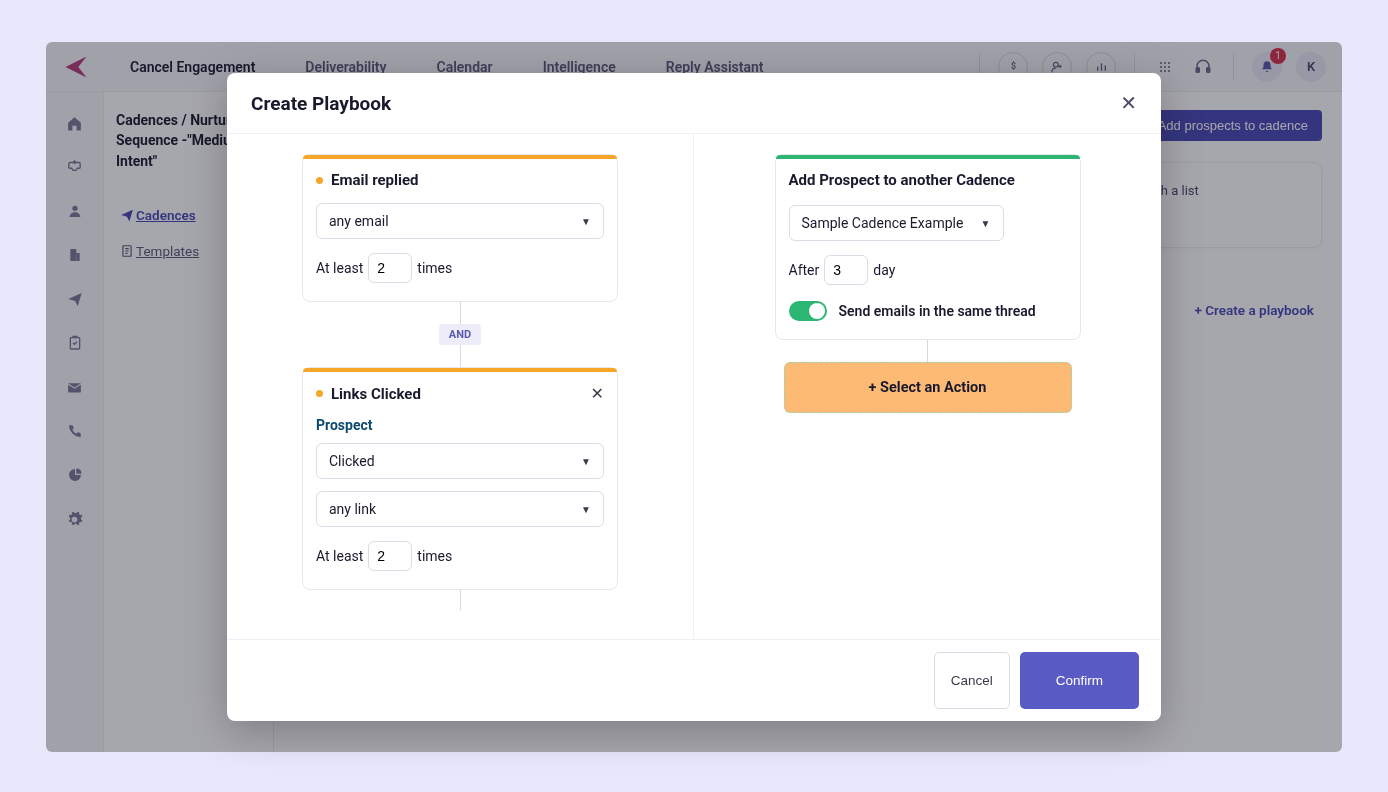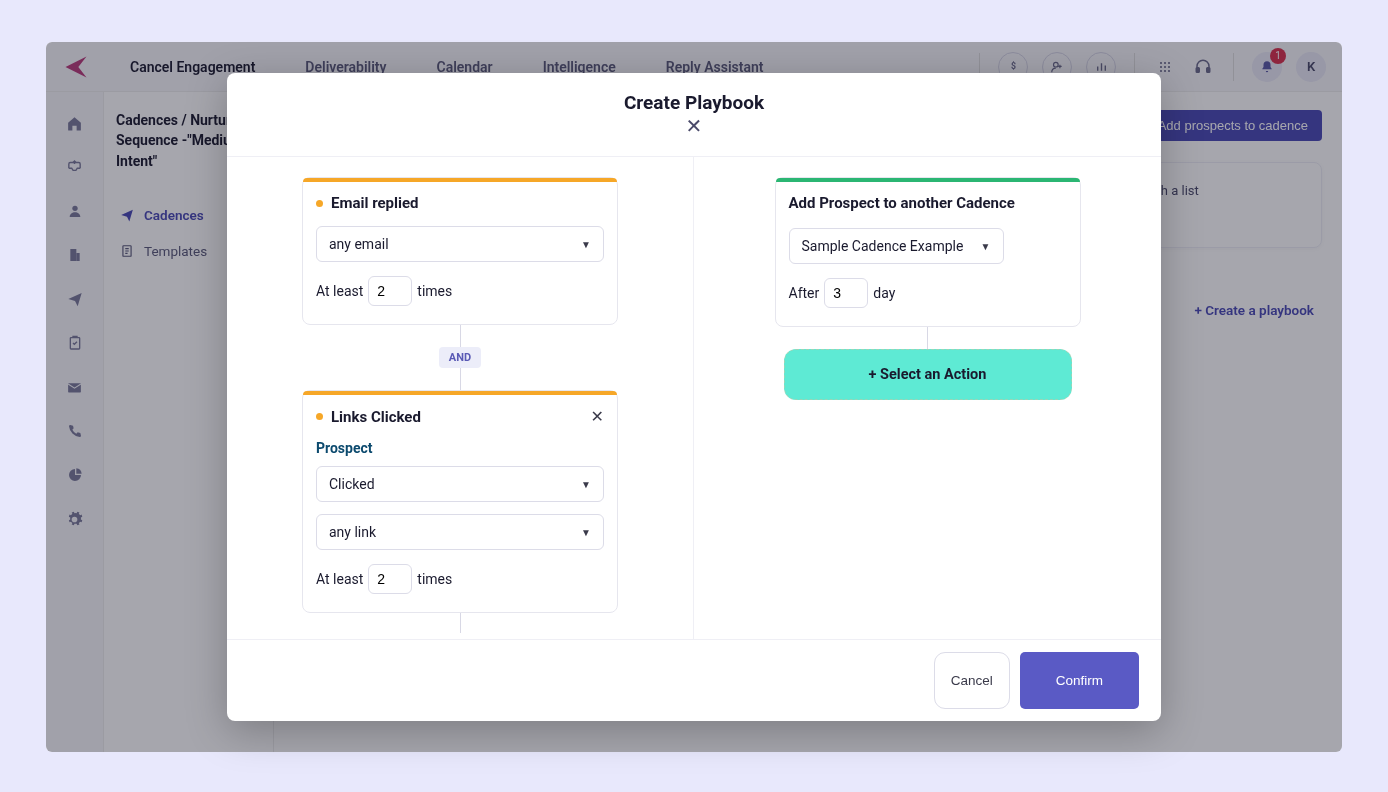--- a/index.html
+++ b/index.html
@@ -67,21 +67,21 @@
     display: flex; flex-direction: column; align-items: center;
     padding-top: 22px; gap: 26px;
     border-right: 1px solid #eee;
   }
   .rail-icon { color: #7a7a9a; cursor: pointer; width: 18px; height: 18px; display: flex; align-items: center; justify-content: center; }
   .secondcol {
     width: 170px; padding: 18px 12px;
     border-right: 1px solid #eee;
   }
   .breadcrumb { font-size: 14px; font-weight: 700; color: #1a1a2e; line-height: 1.45; margin-bottom: 30px; }
-  .subnav-item { display: flex; align-items: center; gap: 10px; font-size: 13.5px; padding: 6px 4px; cursor: pointer; color: #5a5a7a; }
+  .subnav-item { display: flex; align-items: center; gap: 2px; font-size: 13.5px; padding: 6px 4px; cursor: pointer; color: #5a5a7a; text-decoration: underline; }
   .subnav-item.active { color: #4a4ab5; font-weight: 600; }
   .subnav-item.active svg { color: #4a4ab5; }
   .maincol { flex: 1; position: relative; padding: 18px 20px; }
   .top-action-row { display: flex; justify-content: flex-end; gap: 10px; }
   .btn-primary-fill {
     background: #4a4ab5; color: #fff; border: none;
     padding: 8px 14px; border-radius: 4px; font-size: 13px;
     cursor: pointer; font-weight: 500;
   }
   .info-box {
@@ -105,21 +105,20 @@
     width: 934px; height: 648px;
     background: #fff; border-radius: 8px;
     box-shadow: 0 10px 40px rgba(0,0,0,0.25);
     display: flex; flex-direction: column;
     z-index: 10;
   }
   .modal-header {
     padding: 18px 24px;
     display: flex; align-items: center; justify-content: space-between;
     border-bottom: 1px solid #efeff5;
-    flex-direction: column;
   }
   .modal-title { font-size: 19px; font-weight: 700; color: #1a1a2e; }
   .close-x { font-size: 20px; color: #4a4a6a; cursor: pointer; background: none; border: none; }
   .modal-body {
     flex: 1; display: flex; overflow: hidden;
   }
   .pane {
     flex: 0 0 50%;
     padding: 20px 34px 20px 34px;
     overflow-y: auto;
@@ -178,32 +177,32 @@
     width: 38px; height: 20px; border-radius: 12px;
     background: #2bb673; position: relative; cursor: pointer;
   }
   .toggle::after {
     content: ""; position: absolute; right: 2px; top: 2px;
     width: 16px; height: 16px; border-radius: 50%; background: #fff;
   }
   .toggle-label { font-size: 14px; font-weight: 600; color: #1a1a2e; }
   .action-btn {
     width: 288px;
-    border: 1.5px dashed #9ad5b7; background: #5eead4;
+    border: 1.5px dashed #9ad5b7; background: #fdba74;
     color: #1a1a2e; font-weight: 700; font-size: 14.5px;
-    padding: 16px; border-radius: 12px; cursor: pointer;
+    padding: 16px; border-radius: 6px; cursor: pointer;
     text-align: center;
   }
   .modal-footer {
     border-top: 1px solid #efeff5;
     padding: 12px 22px; display: flex; justify-content: flex-end; gap: 10px;
   }
   .btn-cancel {
     background: #fff; border: 1px solid #dcdce8; color: #3a3a4a;
-    padding: 20px 16px; border-radius: 11px; font-size: 13.5px; cursor: pointer;
+    padding: 20px 16px; border-radius: 5px; font-size: 13.5px; cursor: pointer;
   }
   .btn-confirm {
     background: #5a5ac5; border: none; color: #fff;
     padding: 8px 36px; border-radius: 5px; font-size: 13.5px; cursor: pointer;
     font-weight: 500;
   }
   
   .pane.left::-webkit-scrollbar { width: 6px; }
   .pane.left::-webkit-scrollbar-thumb { background: #d5d5e0; border-radius: 3px; }
 </style>
@@ -440,20 +439,24 @@
           </div>
           <div class="select" style="width:215px">
             <span>Sample Cadence Example</span>
             <span class="caret">▼</span>
           </div>
           <div class="inline-row">
             <span>After</span>
             <input class="num-input" value="3" style="">
             <span>day</span>
           </div>
+          <div class="toggle-row">
+            <div class="toggle"></div>
+            <span class="toggle-label">Send emails in the same thread</span>
+          </div>
         </div>
 
         <div class="connector-line" style="height:22px"></div>
 
         <div class="action-btn">+ Select an Action</div>
       </div>
     </div>
   </div>
   <div class="modal-footer">
     <button class="btn-cancel">Cancel</button>

